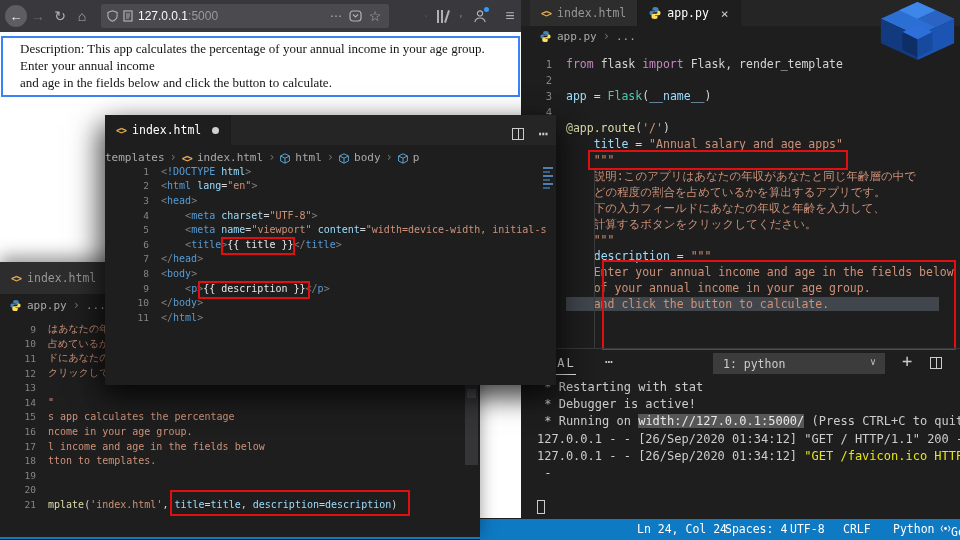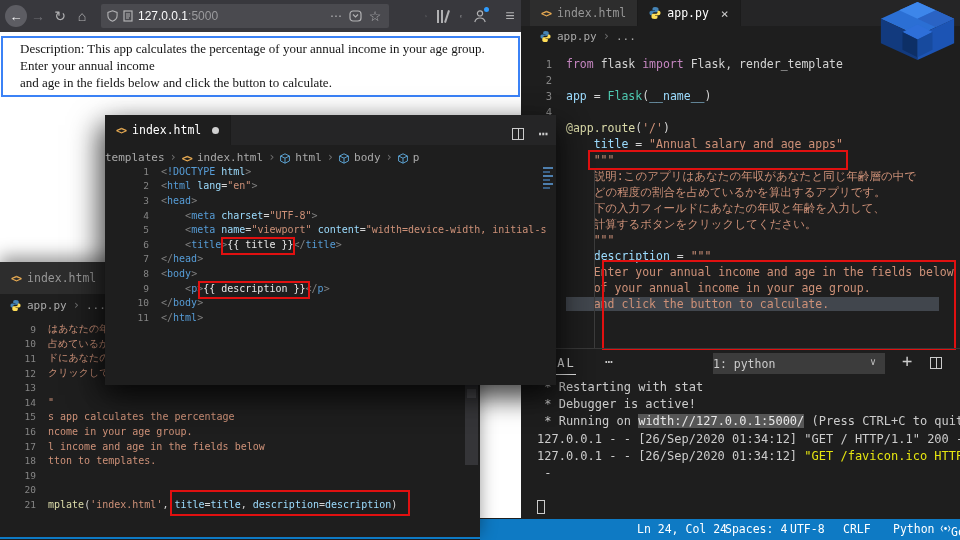--- a/index.html
+++ b/index.html
@@ -26,21 +26,21 @@
   .tab .close { margin-left:6px; font-size:13px; color:#d0d0d0; }
   .html-ico { color:#e8ab53; font-weight:bold; font-size:10px; letter-spacing:-1px; }
   .rw-crumbs { position:absolute; top:26px; height:20px; left:0; right:0; display:flex; align-items:center; gap:6px; padding-left:62px; font-size:11px; color:#a9a9a9; }
   .crumb-sep { color:#6e6e6e; font-size:12px; }
   .rw-editor { position:absolute; top:46px; left:0; width:482px; height:302px; overflow:hidden; padding:10px 0 0 28px; font-size:11.5px; }
   .rw-editor .crow { height:16px; } .rw-editor .ln { width:46px; margin-right:14px; font-size:10.5px; }
   .rw-guide { position:absolute; left:116px; top:170px; height:178px; width:1px; background:#3c3c3c; }
   .rw-panelhead { position:absolute; top:348px; left:0; right:0; height:30px; border-top:1px solid #383838; }
   .panel-label { position:absolute; left:24px; top:7px; font-size:12px; letter-spacing:2px; color:#e7e7e7; border-bottom:1px solid #e7e7e7; padding-bottom:4px; }
   .panel-dots { position:absolute; left:127px; top:5px; color:#cccccc; font-size:13px; }
-  .shell-select { position:absolute; left:235px; top:4px; width:172px; height:21px; background:#3c3c3c; color:#cccccc; font-size:11.5px; display:flex; align-items:center; }
+  .shell-select { position:absolute; left:235px; top:4px; width:172px; height:21px; background:#3c3c3c; color:#cccccc; font-size:11.5px; display:flex; align-items:center; padding-left:10px; }
   .shell-select .chev { position:absolute; right:9px; top:3px; font-size:10px; color:#bbb; }
   .panel-plus { position:absolute; left:424px; top:2px; font-size:17px; color:#ccc; font-weight:300; }
   .split-ico { width:12px; height:12px; border:1px solid #ccc; position:relative; display:inline-block; }
   .split-ico::after { content:""; position:absolute; left:5px; top:0; bottom:0; width:1px; background:#ccc; }
   .rw-splitbtn { position:absolute; left:452px; top:8px; }
   .rw-terminal { position:absolute; top:378px; left:0; width:482px; height:140px; overflow:hidden; padding-left:59px; font-size:12px; }
   .rw-terminal .crow { height:17.3px; }
   .term-cursor { position:absolute; left:59px; top:122px; width:8px; height:14px; border:1px solid #ccc; }
   .rw-status { position:absolute; left:0; right:0; bottom:0; height:21px; background:var(--status_blue); color:#fff; font-size:11.5px; overflow:hidden; }
   .rw-status span { position:absolute; top:3px; white-space:nowrap; }

